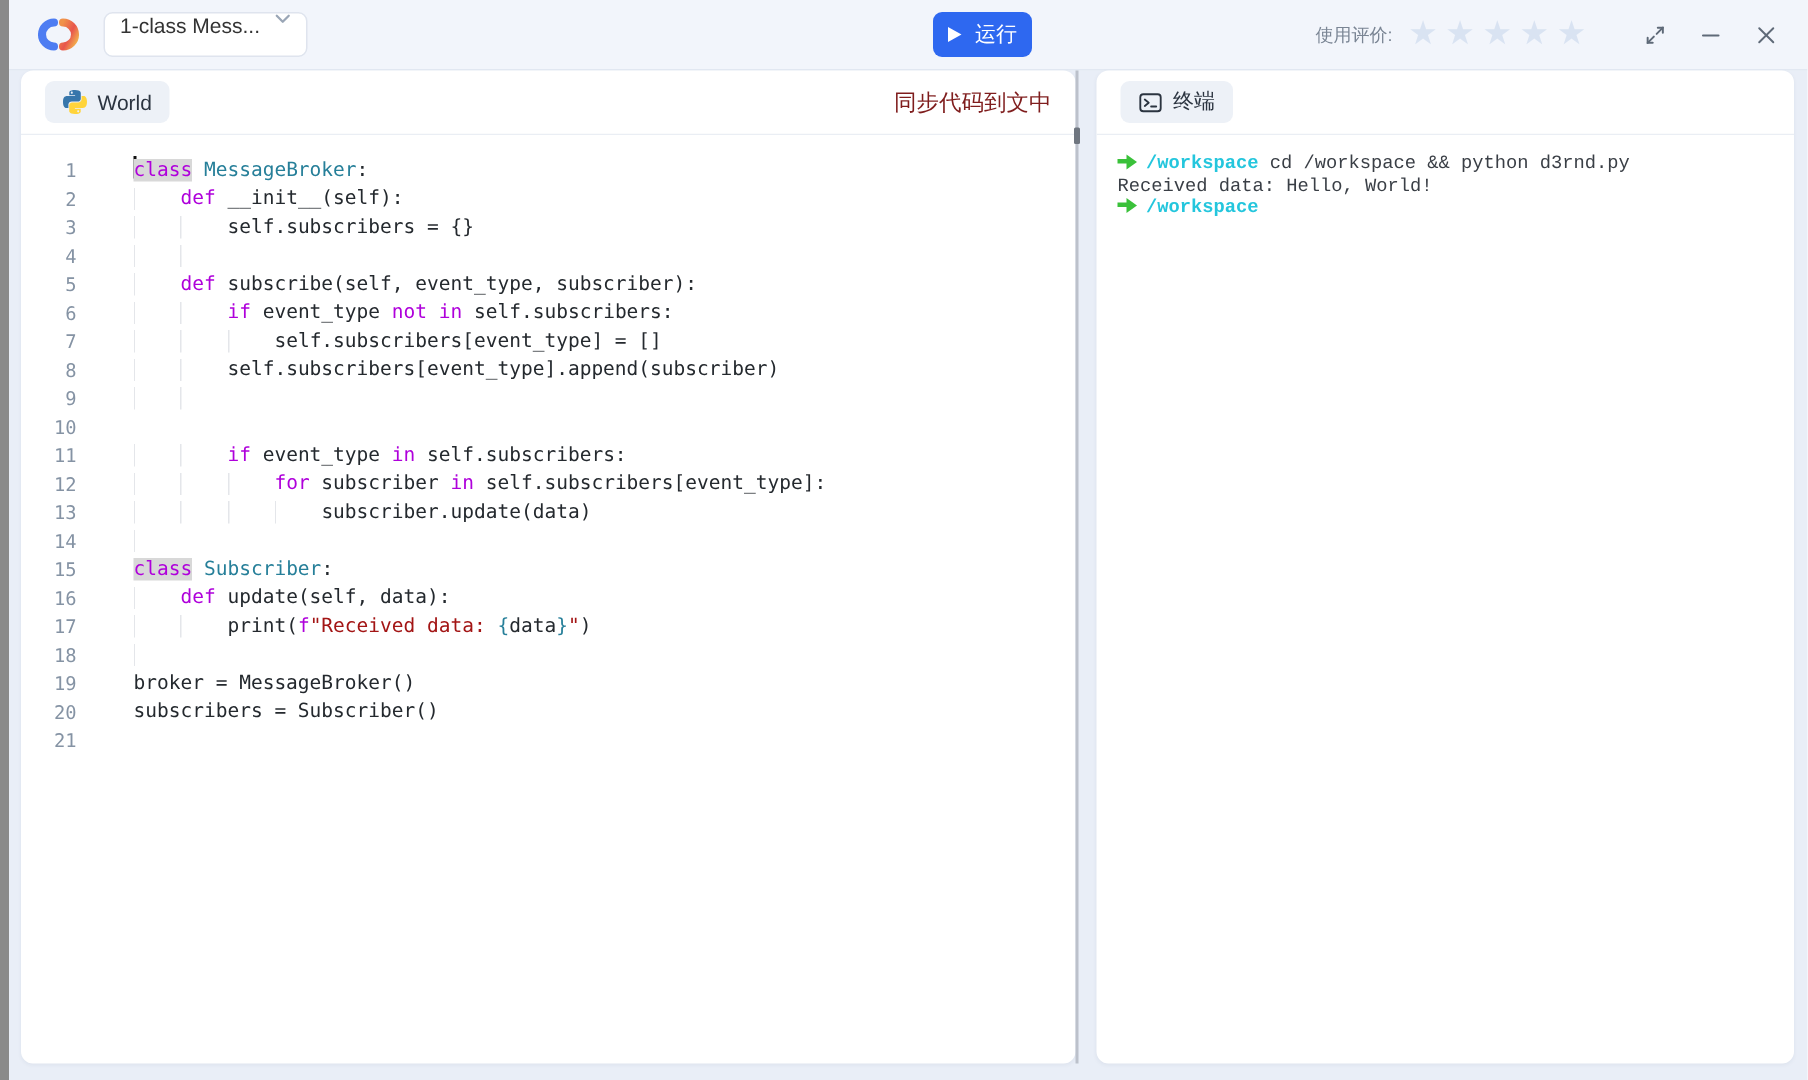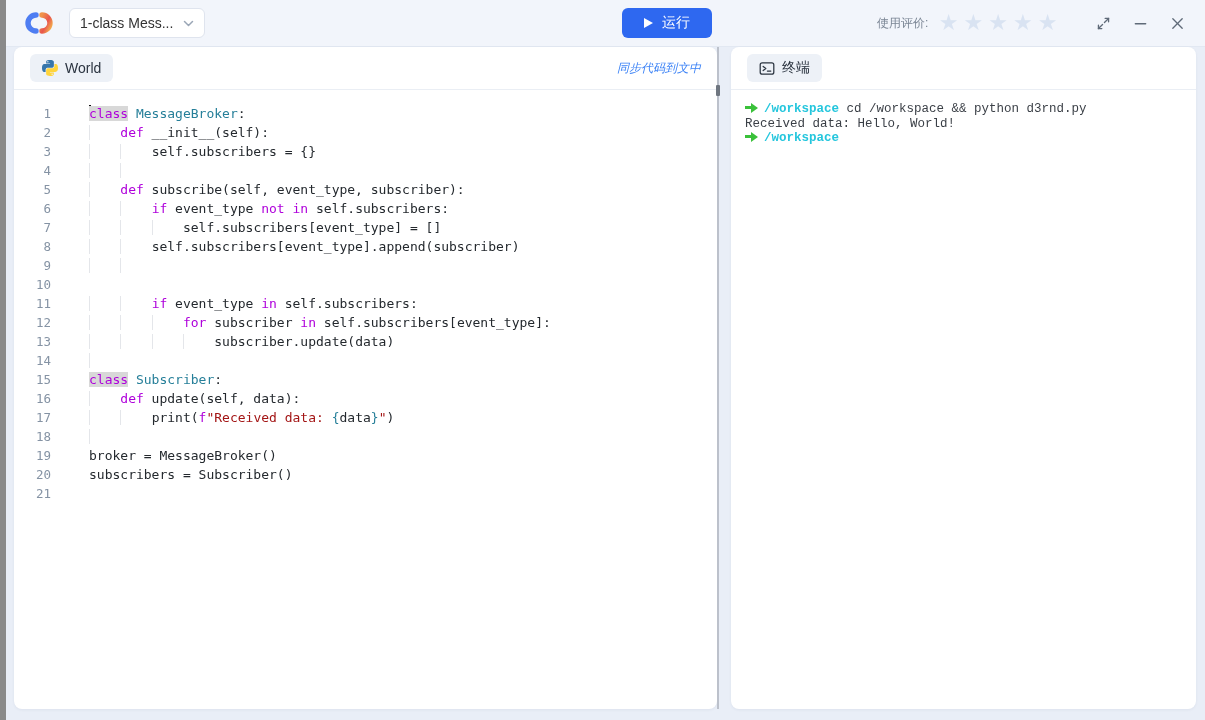--- a/index.html
+++ b/index.html
@@ -14,25 +14,25 @@
   
   .topbar {
     position:absolute; left:6px; top:0; right:0; height:47px;
     background:#f2f5fb; border-bottom:1px solid #e2e8f2;
     display:flex; align-items:center;
   }
   .logo { margin-left:16px; flex:none; display:flex; align-items:center; }
   .file-select {
     margin-left:16px; width:136px; height:30px; background:#fff;
     border:1px solid #dfe4ee; border-radius:6px;
-    display:flex; align-items:center; justify-content:space-between;
+    display:flex; align-items:flex-start; justify-content:space-between;
     padding:0 10px; font-size:14px; color:#333; cursor:pointer;
   }
   .run-btn {
-    position:absolute; left:616px; top:8px; width:90px; height:30px;
+    position:absolute; left:616px; top:8px; width:66px; height:30px;
     background:#2e68f0; border:none; border-radius:6px; color:#fff;
     display:flex; align-items:center; justify-content:center; gap:9px;
     font-size:14px; cursor:pointer;
   }
   .play-tri { width:0; height:0; border-left:9px solid #fff; border-top:5.5px solid transparent; border-bottom:5.5px solid transparent; }
   .tb-right { margin-left:auto; display:flex; align-items:center; padding-right:16px; }
   .rating-label { color:#7a8594; font-size:12px; margin-right:8px; }
   .stars { display:flex; align-items:center; margin-right:18px; }
   .star { color:#d9e3f2; font-size:22px; line-height:22px; padding:0 2.5px; cursor:pointer; font-family:"DejaVu Sans", sans-serif; }
   .wc-btn { background:none; border:none; padding:4px; margin-left:14px; cursor:pointer; display:flex; align-items:center; }
@@ -44,21 +44,21 @@
   .panel-header {
     height:43px; border-bottom:1px solid #eaeef4;
     display:flex; align-items:center; padding:0 16px;
     border-radius:8px 8px 0 0;
   }
   .chip {
     background:#edf1f7; border-radius:6px; height:28px;
     display:flex; align-items:center; padding:0 12px; gap:7px;
     font-size:14px; color:#2b3440; cursor:pointer;
   }
-  .sync-link { margin-left:auto; color:#3b82f6; font-size:12px; cursor:pointer;font-style:italic; }
+  .sync-link { margin-left:auto; color:#7f1d1d; font-size:15px; cursor:pointer; }
   .splitter { position:absolute; top:0; right:-2px; width:2px; height:662px; background:#bcc1cb; cursor:col-resize; }
   .splitter-nub { position:absolute; top:38px; right:-3px; width:4px; height:11px; background:#6f7680; border-radius:1px; }
 
   
   .code-area {
     position:absolute; top:44px; left:0; right:0; bottom:0; overflow:hidden;
     font-family:"DejaVu Sans Mono", monospace; font-size:13px; padding-top:13px;
     cursor:text;
   }
   .cl { display:flex; height:19px; line-height:19px; }

